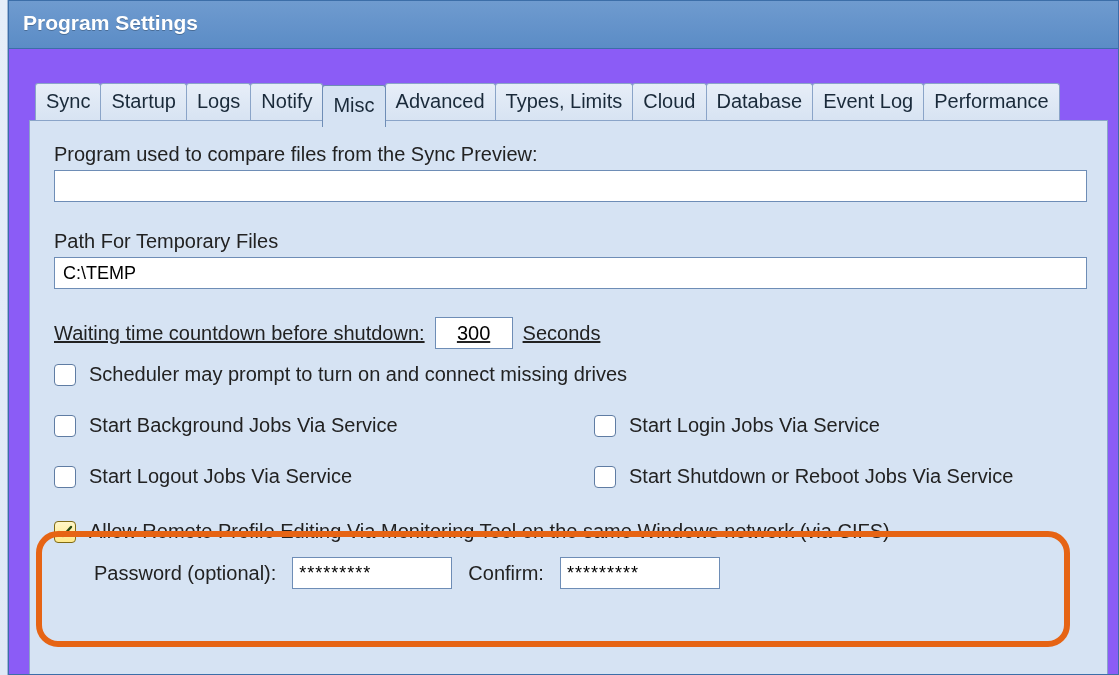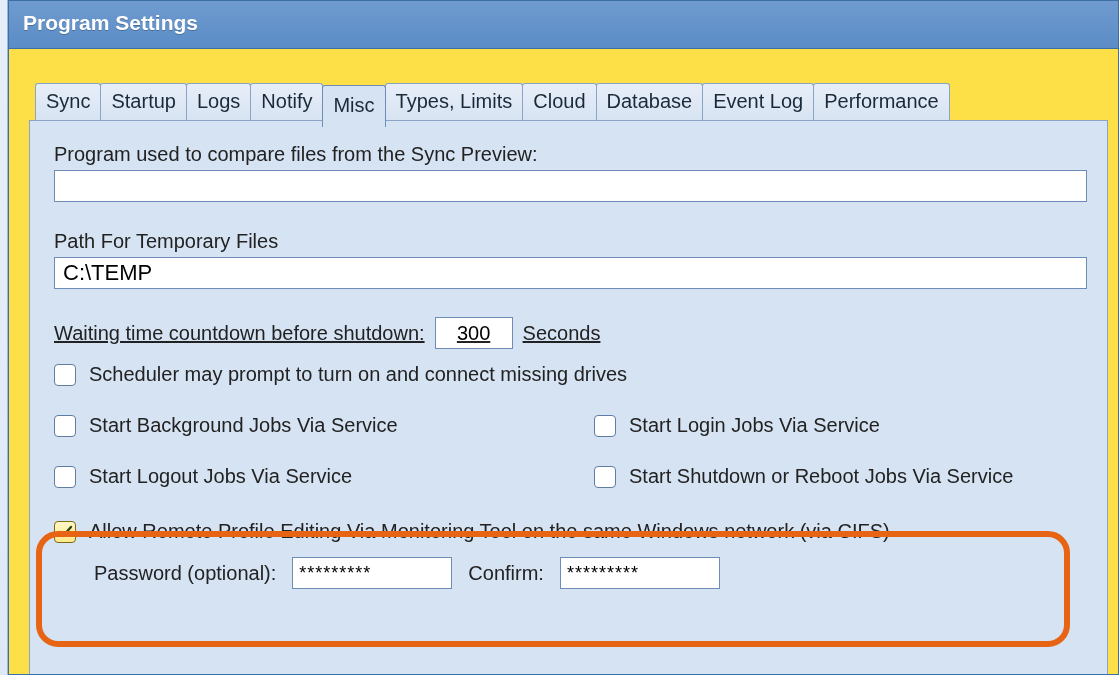--- a/index.html
+++ b/index.html
@@ -18,21 +18,21 @@
     width: 8px; height: 675px;
     background: linear-gradient(#e6eef9, #dfe9f6);
     border-right: 1px solid #9fb7d6;
   }
   .window {
     position: relative;
     margin-left: 8px;
     width: 1111px;
     height: 675px;
     border: 1px solid #3c6ea8;
-    background: #fde047;
+    background: #8b5cf6;
     overflow: hidden;
   }
   .titlebar {
     height: 48px;
     background: linear-gradient(#6f9bcf, #5b8cc6);
     border-bottom: 1px solid #3c6ea8;
     color: #fff;
     font-weight: 700;
     font-size: 21px;
     padding: 10px 14px 0 14px;
@@ -82,21 +82,21 @@
     padding: 22px 20px 20px 24px;
     z-index: 2;
   }
   .field-label { font-size: 20px; margin-bottom: 4px; }
   .text-input {
     width: 100%;
     height: 32px;
     border: 1px solid #6e8db6;
     background: #fff;
     font: inherit;
-    font-size: 22px;
+    font-size: 18px;
     padding: 2px 8px;
   }
   .block { margin-bottom: 28px; }
   .row {
     display: flex;
     align-items: center;
     gap: 10px;
     margin-bottom: 10px;
   }
   .small-input {
@@ -166,20 +166,21 @@
   </div>
 
   <div class="client">
 
     <div class="tabstrip">
       <div class="tab"><span>Sync</span></div>
       <div class="tab"><span>Startup</span></div>
       <div class="tab"><span>Logs</span></div>
       <div class="tab"><span>Notify</span></div>
       <div class="tab active"><span>Misc</span></div>
+      <div class="tab"><span>Advanced</span></div>
       <div class="tab"><span>Types, Limits</span></div>
       <div class="tab"><span>Cloud</span></div>
       <div class="tab"><span>Database</span></div>
       <div class="tab"><span>Event Log</span></div>
       <div class="tab"><span>Performance</span></div>
     </div>
 
     <div class="tabpage">
 
       <div class="block">

